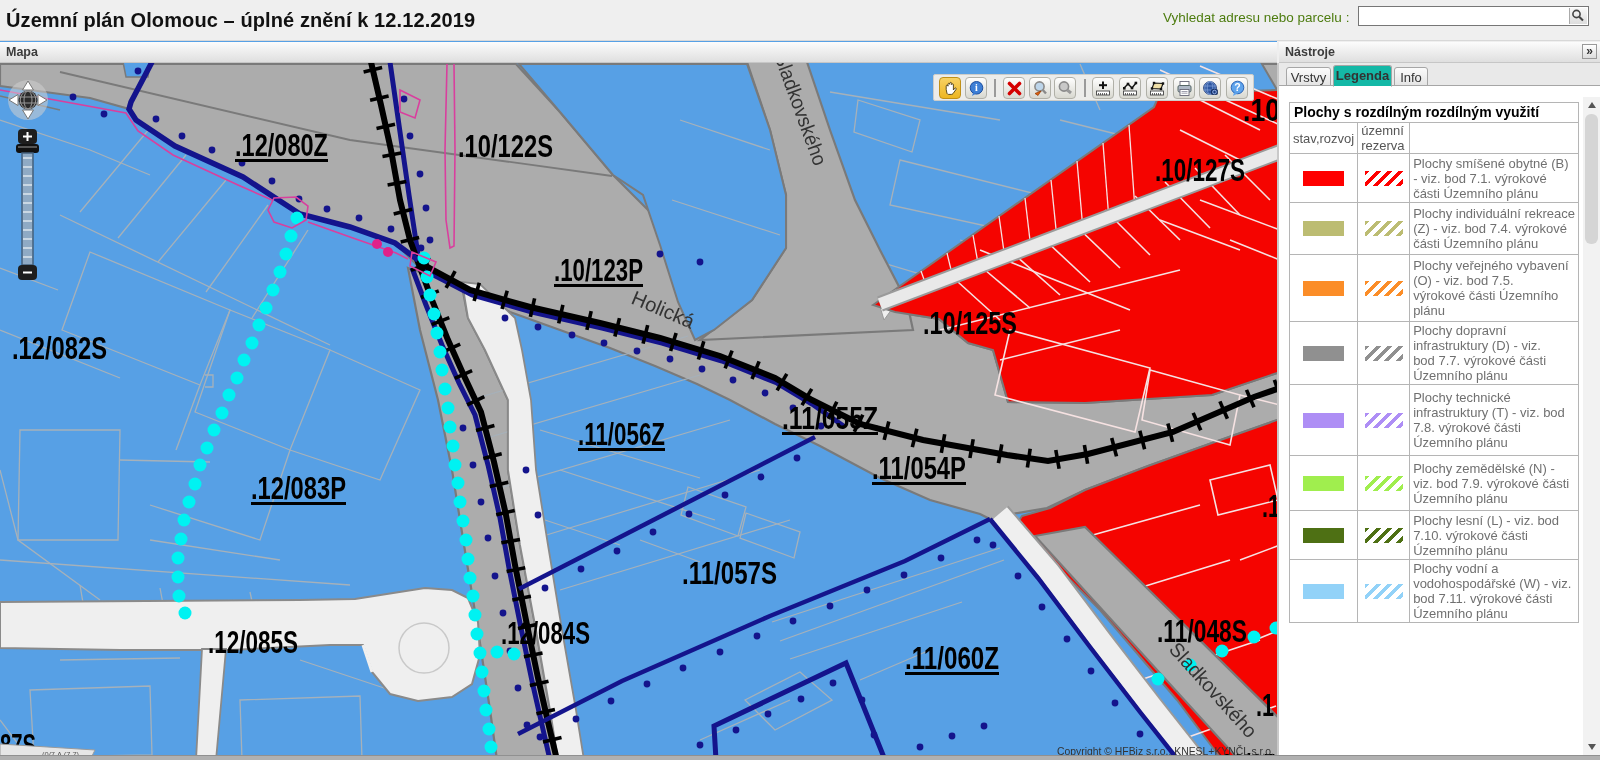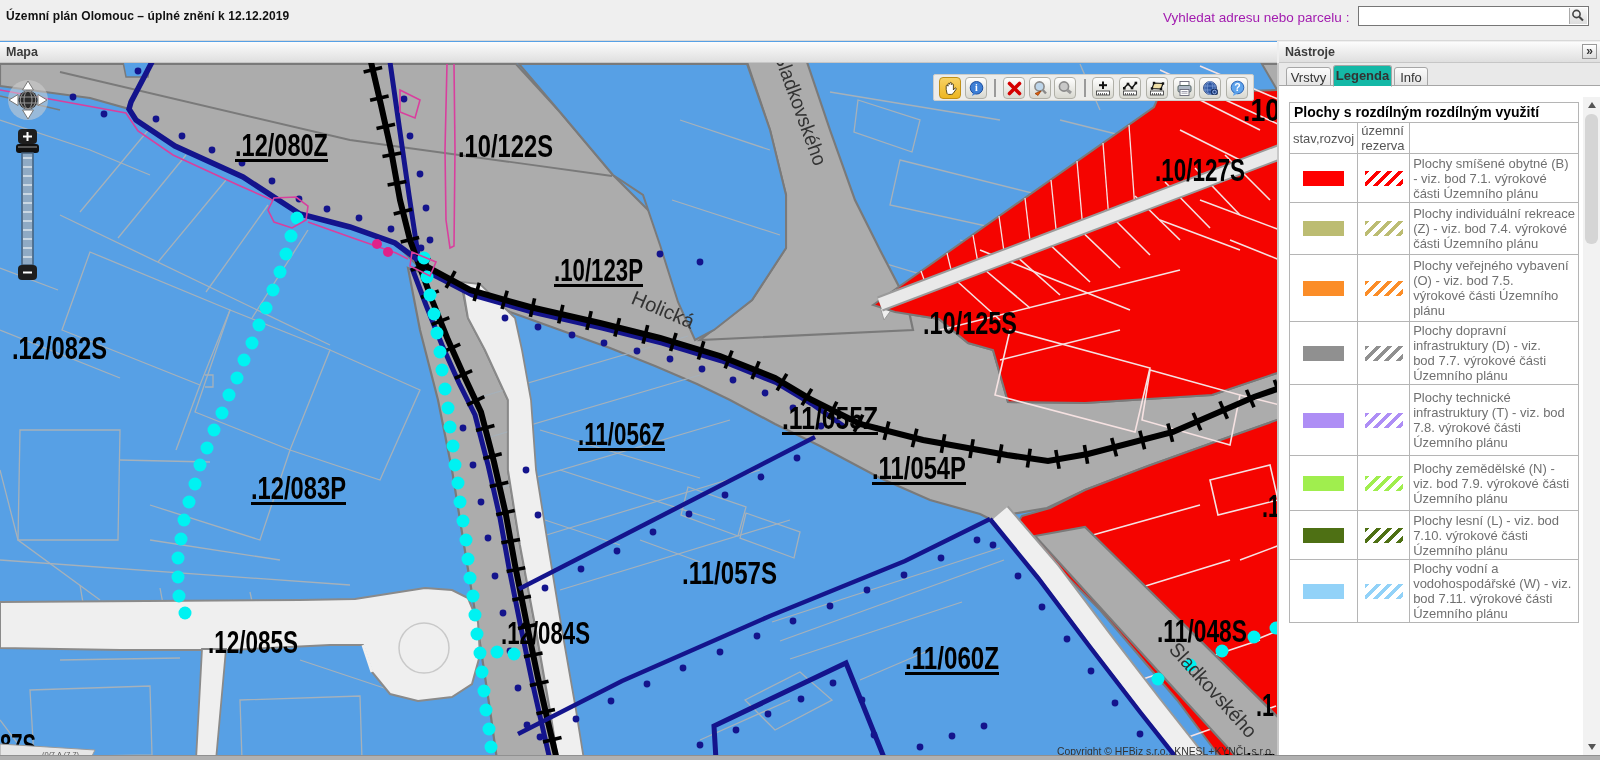--- a/index.html
+++ b/index.html
@@ -1,18 +1,18 @@
 <!DOCTYPE html>
 <html><head><meta charset="utf-8"><style>
 * { margin:0; padding:0; box-sizing:border-box; }
 html,body { width:1600px; height:760px; overflow:hidden; font-family:"Liberation Sans",sans-serif; background:#EFEFEF; }
 #page { position:relative; width:1600px; height:760px; }
 #topbar { position:absolute; left:0; top:0; width:1600px; height:41px; background:#EFEFEF; border-bottom:1px solid #D8D8D8; }
-#title { position:absolute; left:6px; top:9px; font-size:12px; font-weight:bold; color:#111; letter-spacing:0.1px; }
-#slabel { position:absolute; left:1163px; top:10px; font-size:13.5px; color:#a21caf; }
+#title { position:absolute; left:6px; top:9px; font-size:20px; font-weight:bold; color:#111; letter-spacing:0.1px; }
+#slabel { position:absolute; left:1163px; top:10px; font-size:13.5px; color:#4d7c0f; }
 #sbox { position:absolute; left:1358px; top:6px; width:231px; height:20px; background:#FFF; border:1px solid #767676; }
 #sbtn { position:absolute; right:1px; top:1px; width:18px; height:16px; background:linear-gradient(#F8F8F8,#DDD); border-left:1px solid #AAA; }
 .phead { position:absolute; top:42px; height:21px; background:linear-gradient(#FCFCFC,#DFDFDF); border-bottom:1px solid #C6C6C6; font-size:12.5px; font-weight:bold; color:#3C3C3C; padding:3px 0 0 6px; }
 #maphead { left:0; width:1277px; }
 #toolhead { left:1279px; width:321px; }
 #collapse { position:absolute; right:3px; top:2px; width:15px; height:15px; border:1px solid #999; background:linear-gradient(#FFF,#DDD); font-size:12px; line-height:13px; text-align:center; color:#333; font-weight:bold; }
 #rpanel { position:absolute; left:1277px; top:63px; width:323px; height:692px; background:#FFF; border-left:2px solid #C9C9C9; }
 #tabs { position:absolute; left:0; top:0; width:323px; height:23px; background:#E9E9E9; border-bottom:1px solid #A6A6A6; }
 .tab { position:absolute; top:4px; height:19px; border:1px solid #A6A6A6; border-radius:3px 3px 0 0; background:linear-gradient(#FBFBFB,#E4E4E4); font-size:13px; color:#333; text-align:center; padding-top:2px; }
 .tab.on { top:2px; height:22px; background:#14b8a6; border-bottom-color:#FFF; font-weight:bold; }

